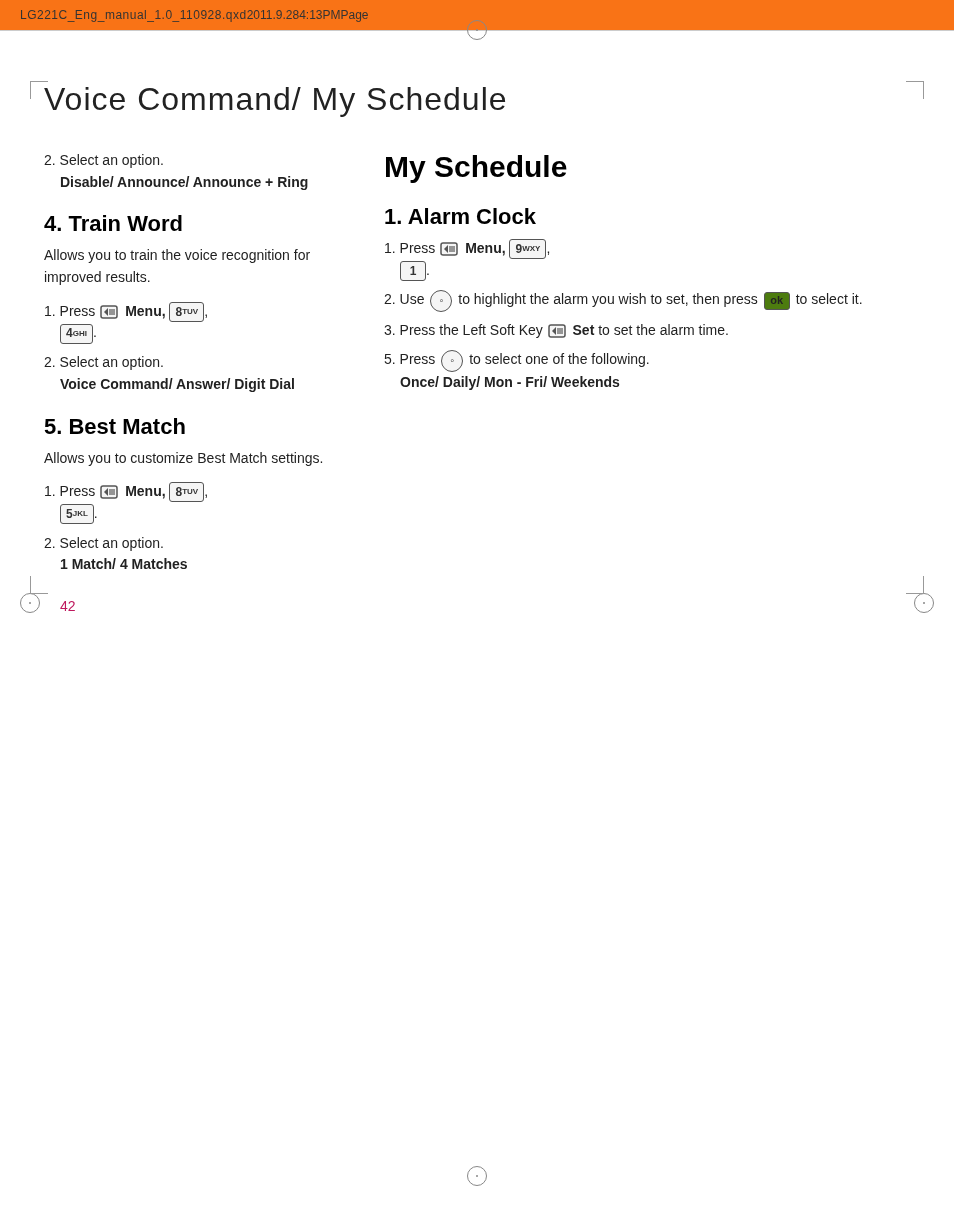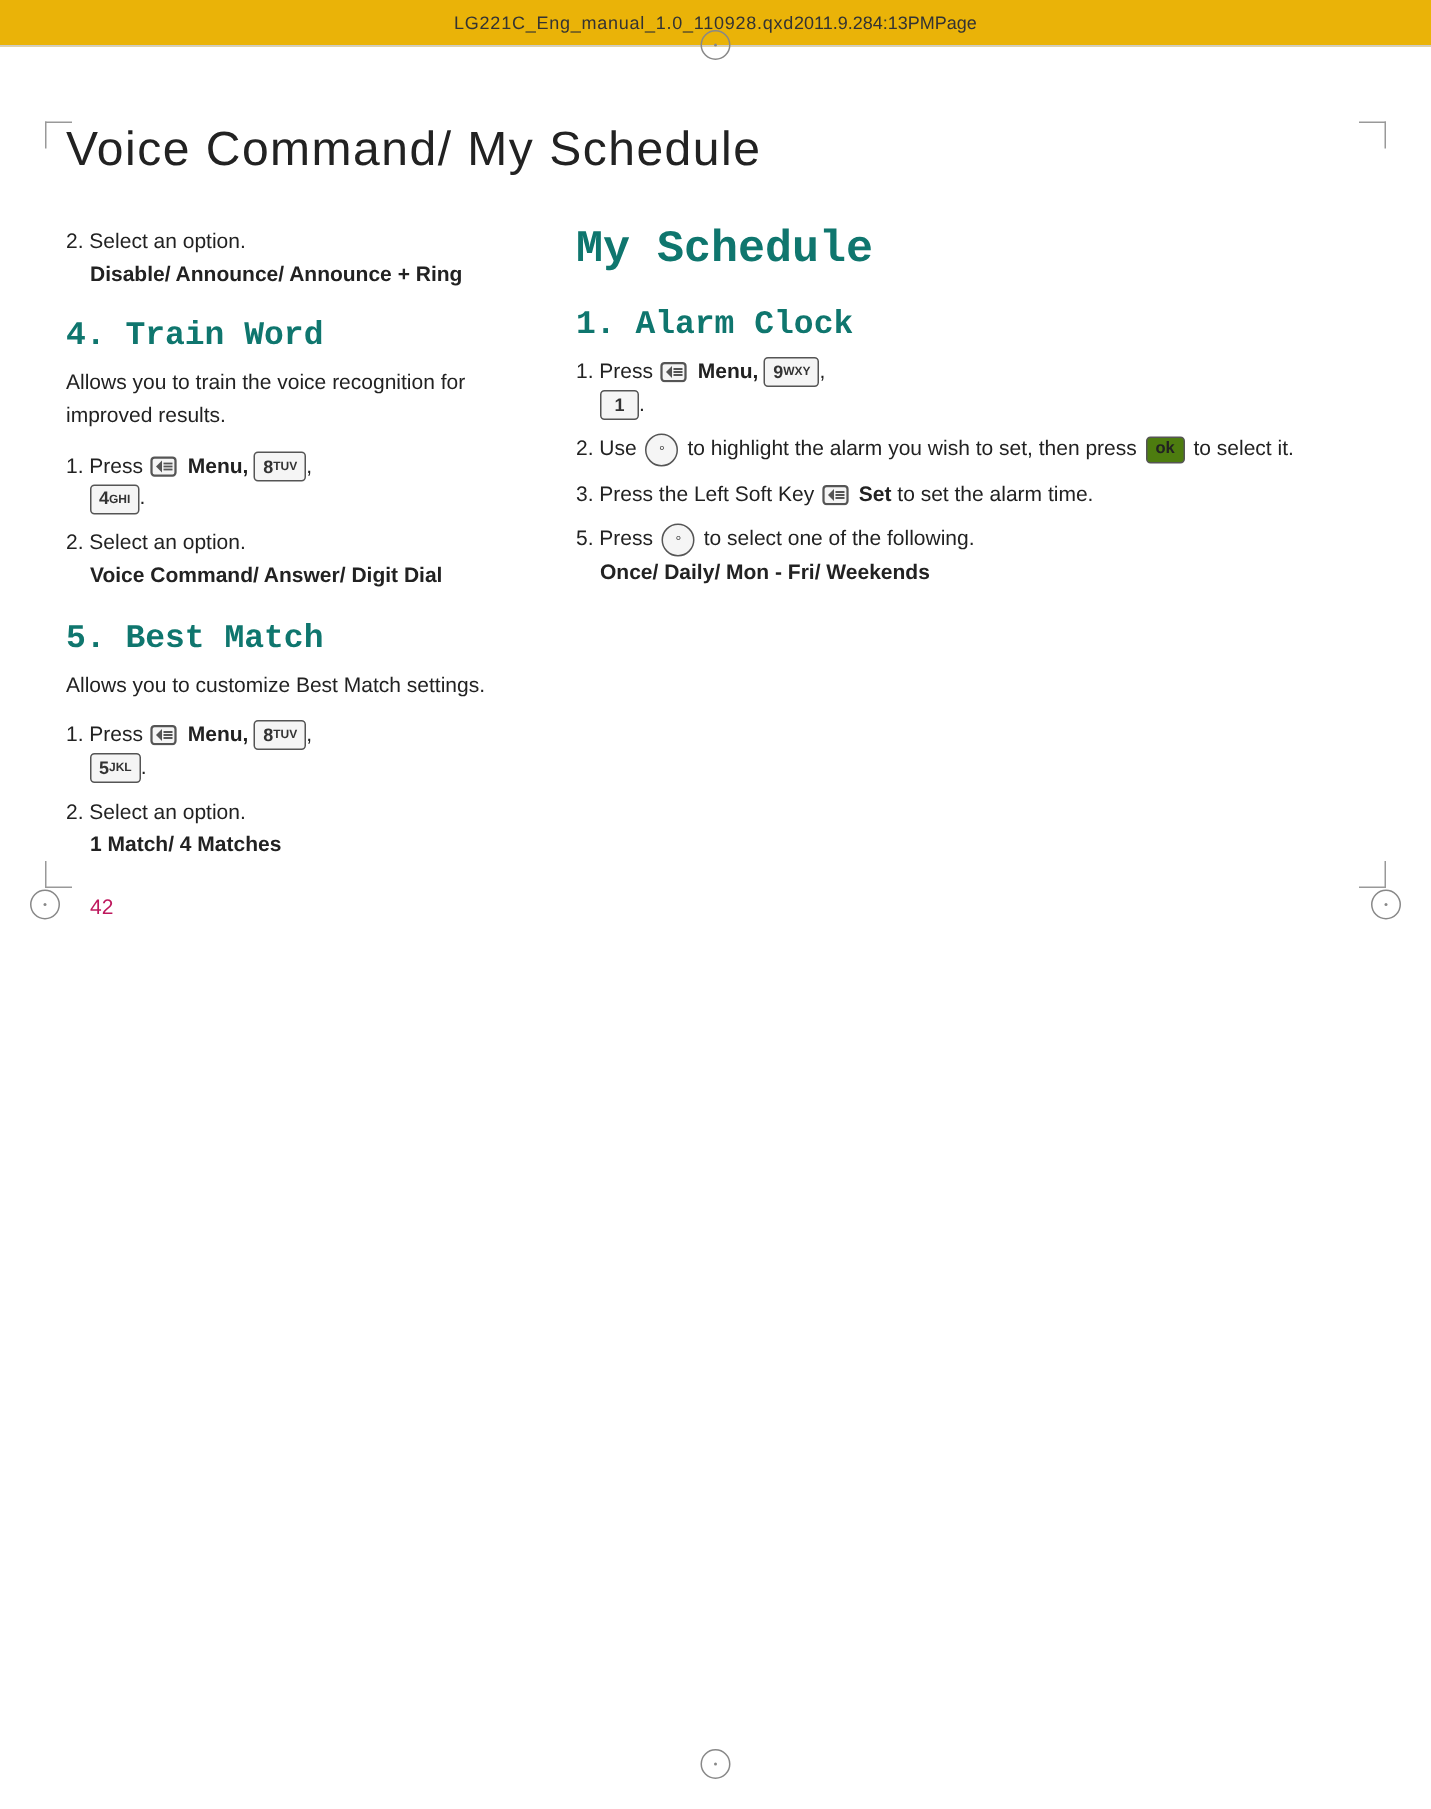--- a/index.html
+++ b/index.html
@@ -16,22 +16,22 @@
 
     
     .header-bar {
       width: 100%;
       border-bottom: 1px solid #ccc;
       padding: 8px 20px;
       font-size: 12px;
       color: #333;
       display: flex;
       align-items: center;
-      justify-content: center;
-      background: #eab308;
+      justify-content: flex-start;
+      background: #f97316;
     }
 
     .header-bar .filename {
       font-size: 12px;
       letter-spacing: 0.5px;
     }
 
     
     .page-wrapper {
       padding: 40px 60px 60px 44px;
@@ -94,23 +94,22 @@
     }
 
     .col-right {
       flex: 1;
     }
 
     
     .section-heading {
       font-size: 22px;
       font-weight: bold;
-      color: #0f766e;
+      color: #000000;
       margin-bottom: 8px;
-      font-family: Liberation Mono, monospace;
     }
 
     .section-text {
       font-size: 14px;
       color: #222;
       line-height: 1.55;
       margin-bottom: 12px;
     }
 
     .section-step {

